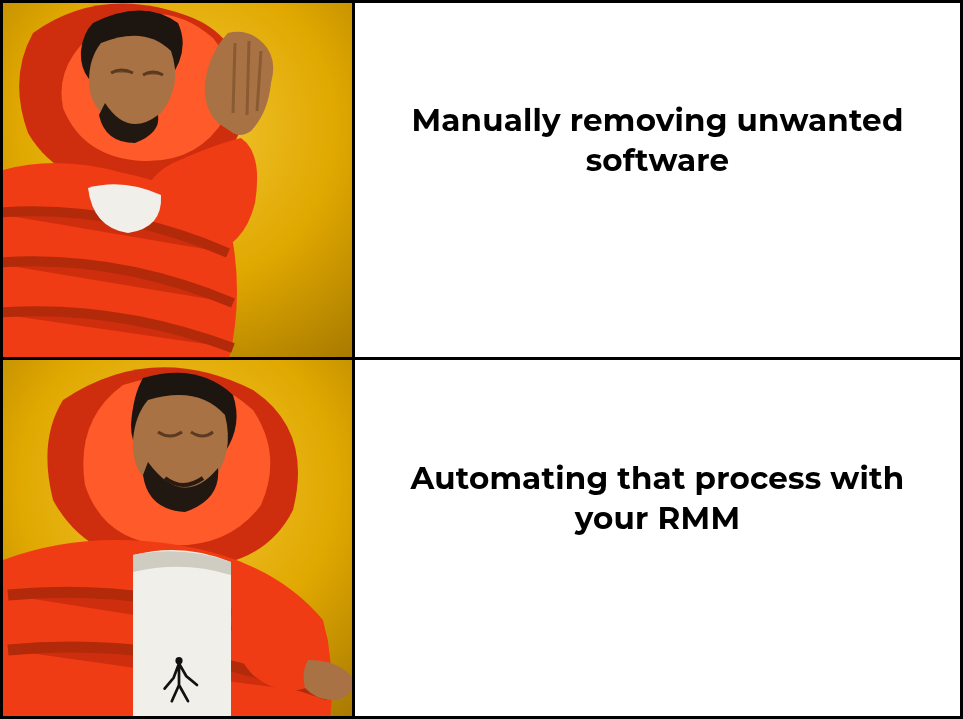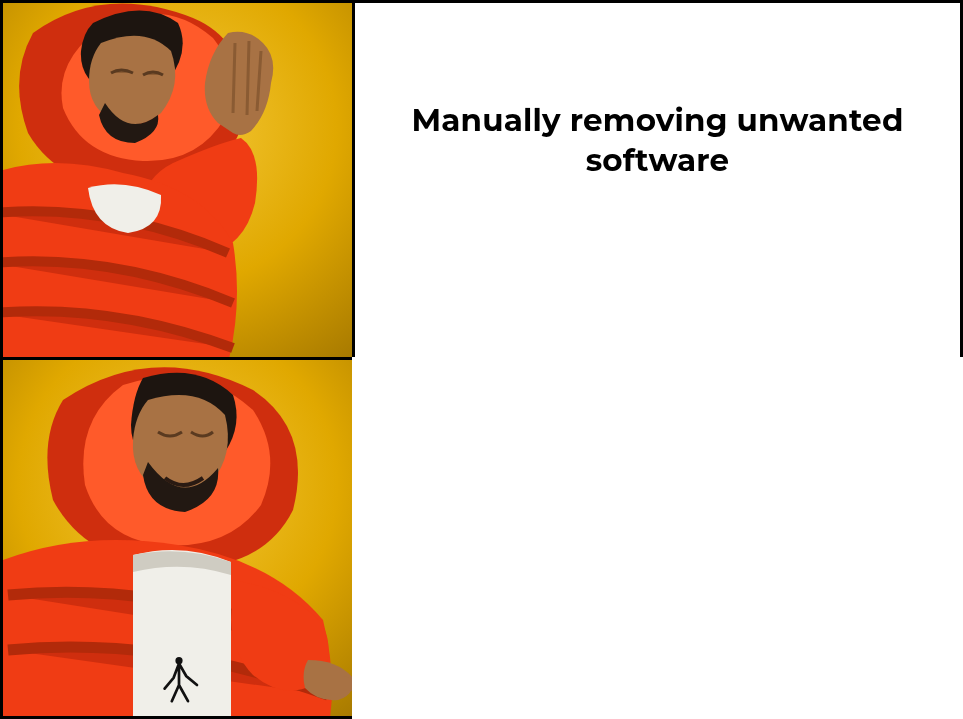--- a/index.html
+++ b/index.html
@@ -131,14 +131,17 @@
         <circle cx="20" cy="3" r="4"></circle>
         <path d="M20 6 L14 22 L4 34 M20 6 L28 20 L40 30 M20 6 L20 30 L12 48 M20 30 L30 48" stroke="#111" stroke-width="3" fill="none" stroke-linecap="round"></path>
       </g>
 
       <path class="jacket" d="M240 220 Q300 230 330 265 Q345 300 320 325 Q290 340 260 315 Q240 295 238 260 Z"></path>
       <path class="skin" d="M315 300 Q345 300 360 318 Q362 335 345 340 Q325 342 312 328 Q308 312 315 300 Z"></path>
       <path class="skin" d="M350 316 L372 322 L372 332 L350 330 Z"></path>
     </svg>
   </div>
 
+  <div class="cell text-cell bot-right">
+    <div class="caption">Automating that process with your RMM</div>
+  </div>
 
 </div>
 
 </body></html>

